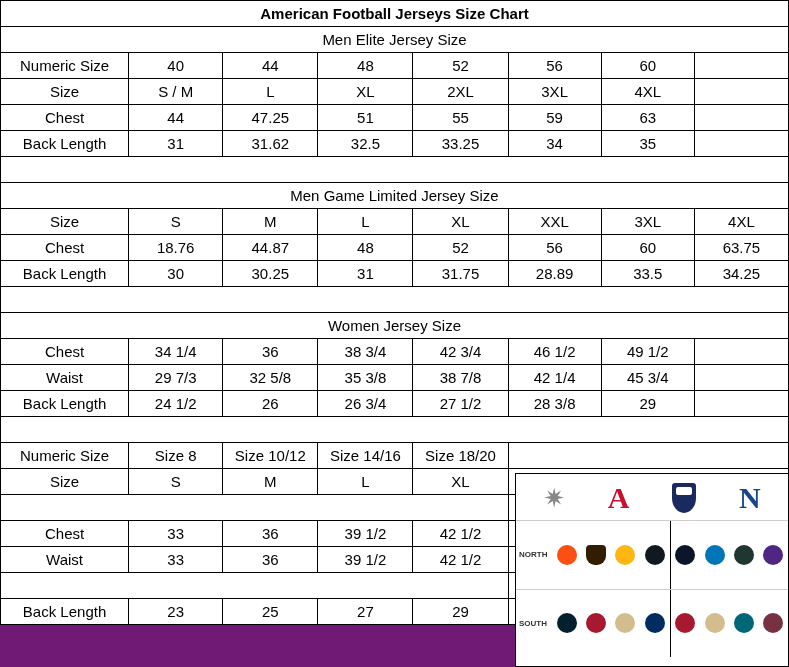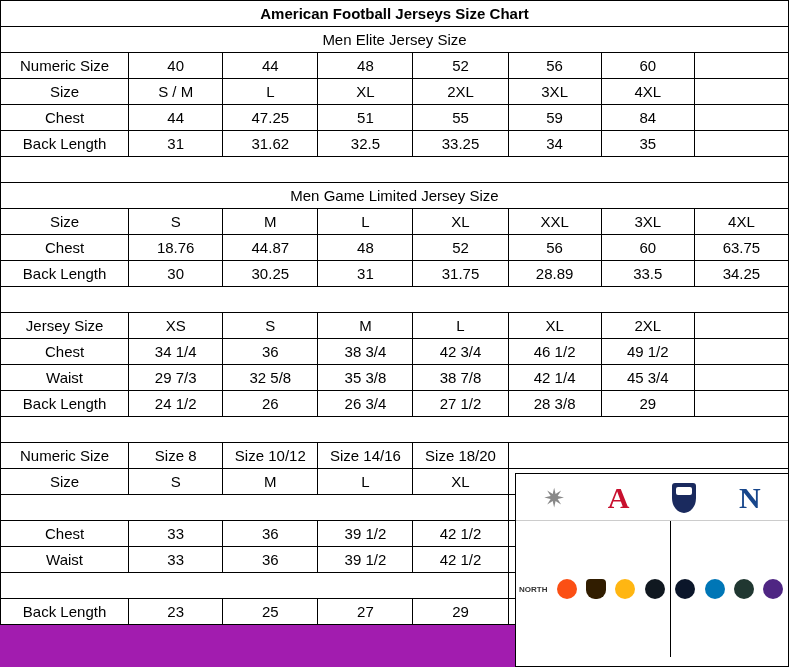--- a/index.html
+++ b/index.html
@@ -11,21 +11,21 @@
     width: 789px;
     height: 667px;
     font-family: "Liberation Sans", sans-serif;
     color: #000000;
     overflow: hidden;
   }
   .page {
     width: 789px;
     height: 667px;
     position: relative;
-    background: #a21caf;
+    background: #701a75;
   }
   table.chart {
     border-collapse: collapse;
     table-layout: fixed;
     width: 789px;
   }
   table.chart td {
     border: 1px solid #000000;
     text-align: center;
     vertical-align: middle;
@@ -205,21 +205,21 @@
         <td>4XL</td>
         <td></td>
       </tr>
       <tr>
         <td class="label">Chest</td>
         <td>44</td>
         <td>47.25</td>
         <td>51</td>
         <td>55</td>
         <td>59</td>
-        <td>84</td>
+        <td>63</td>
         <td></td>
       </tr>
       <tr>
         <td class="label">Back Length</td>
         <td>31</td>
         <td>31.62</td>
         <td>32.5</td>
         <td>33.25</td>
         <td>34</td>
         <td>35</td>
@@ -262,28 +262,21 @@
         <td>28.89</td>
         <td>33.5</td>
         <td>34.25</td>
       </tr>
 
       <tr class="spacer-row">
         <td colspan="8"></td>
       </tr>
 
       <tr>
-        <td class="label">Jersey Size</td>
-        <td>XS</td>
-        <td>S</td>
-        <td>M</td>
-        <td>L</td>
-        <td>XL</td>
-        <td>2XL</td>
-        <td></td>
+        <td class="section" colspan="8">Women Jersey Size</td>
       </tr>
       <tr>
         <td class="label">Chest</td>
         <td>34 1/4</td>
         <td>36</td>
         <td>38 3/4</td>
         <td>42 3/4</td>
         <td>46 1/2</td>
         <td>49 1/2</td>
         <td></td>
@@ -380,16 +373,31 @@
           <span class="team-dot" style="background:#ffb612"></span>
           <span class="team-dot" style="background:#101820"></span>
         </span>
         <span class="div-logos">
           <span class="team-dot" style="background:#0b162a"></span>
           <span class="team-dot" style="background:#0076b6"></span>
           <span class="team-dot" style="background:#203731"></span>
           <span class="team-dot" style="background:#4f2683"></span>
         </span>
       </div>
+      <div class="div-row">
+        <span class="div-name">SOUTH</span>
+        <span class="div-logos afc">
+          <span class="team-dot" style="background:#03202f"></span>
+          <span class="team-dot" style="background:#a71930"></span>
+          <span class="team-dot" style="background:#d3bc8d"></span>
+          <span class="team-dot" style="background:#002c5f"></span>
+        </span>
+        <span class="div-logos">
+          <span class="team-dot" style="background:#a71930"></span>
+          <span class="team-dot" style="background:#d3bc8d"></span>
+          <span class="team-dot" style="background:#006778"></span>
+          <span class="team-dot" style="background:#773141"></span>
+        </span>
+      </div>
     </div>
   </div>
 
 </div>
 
 </body></html>

